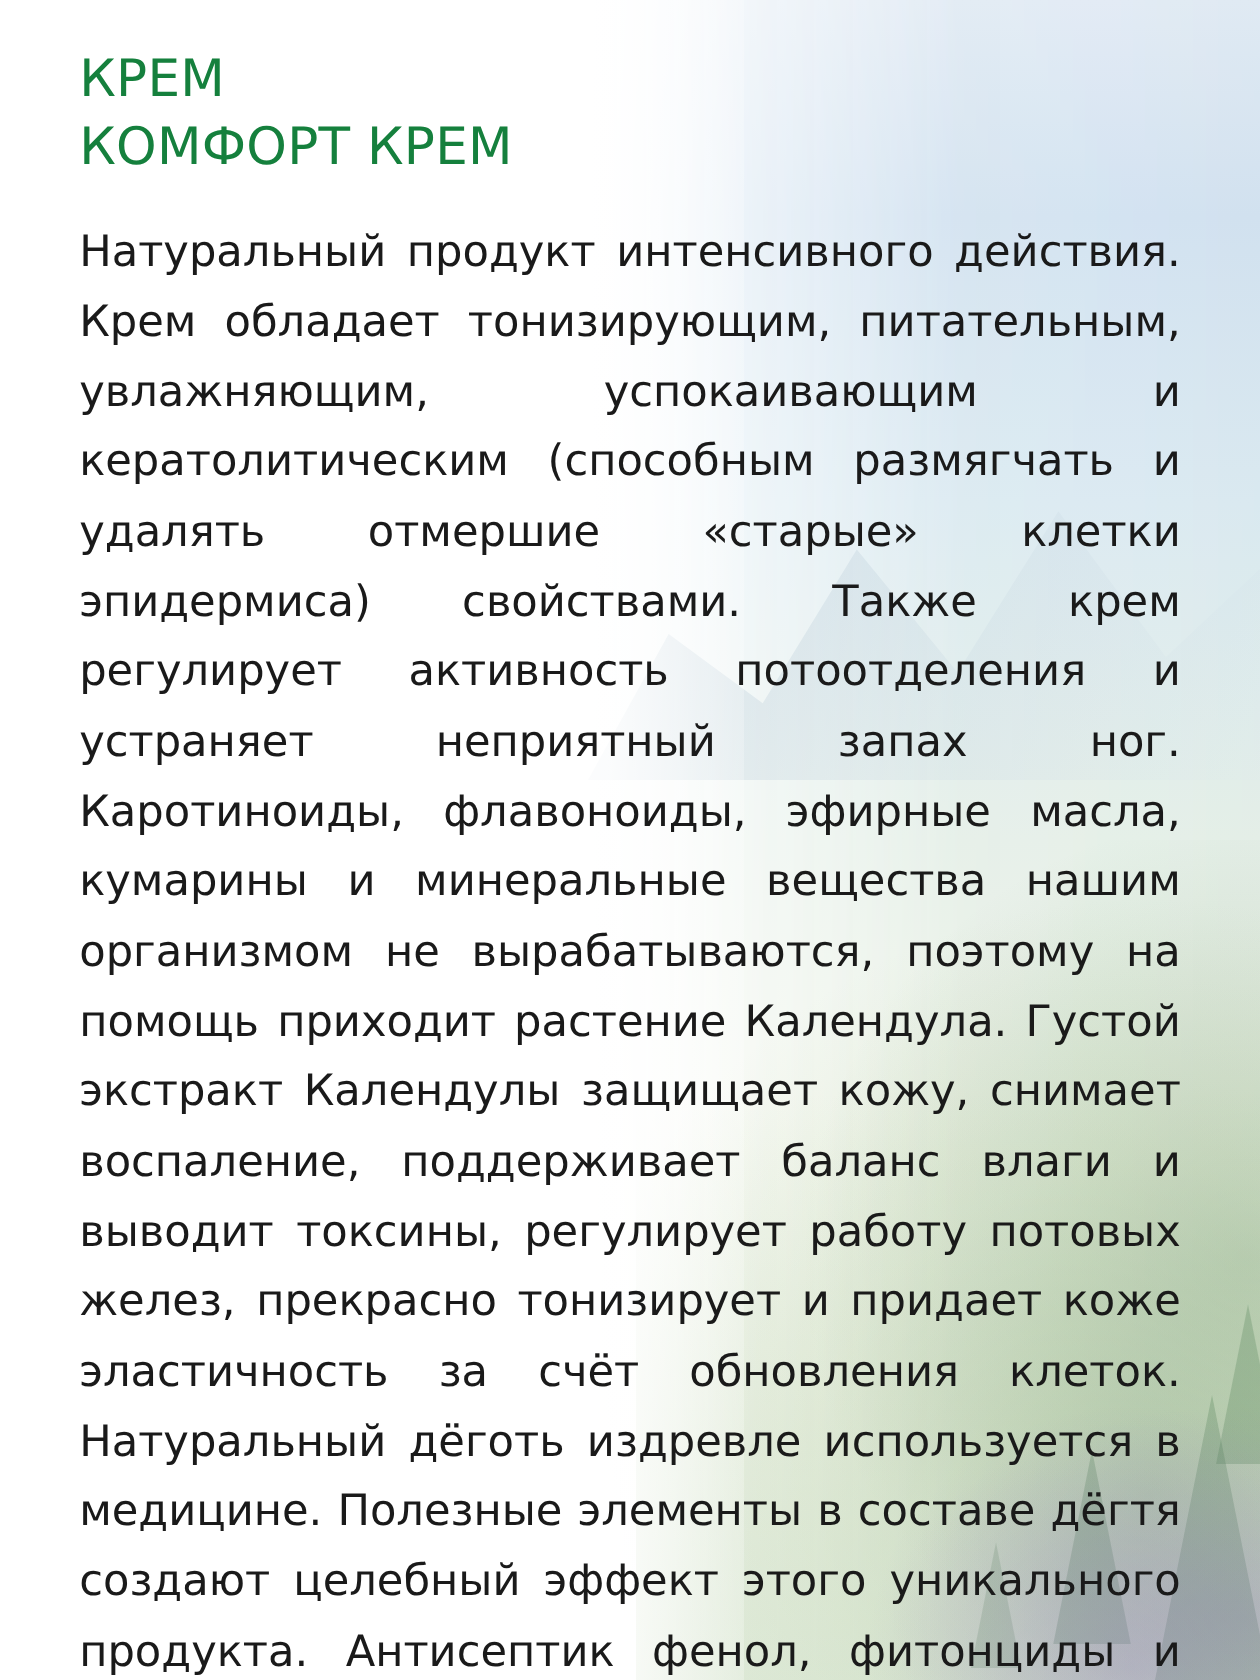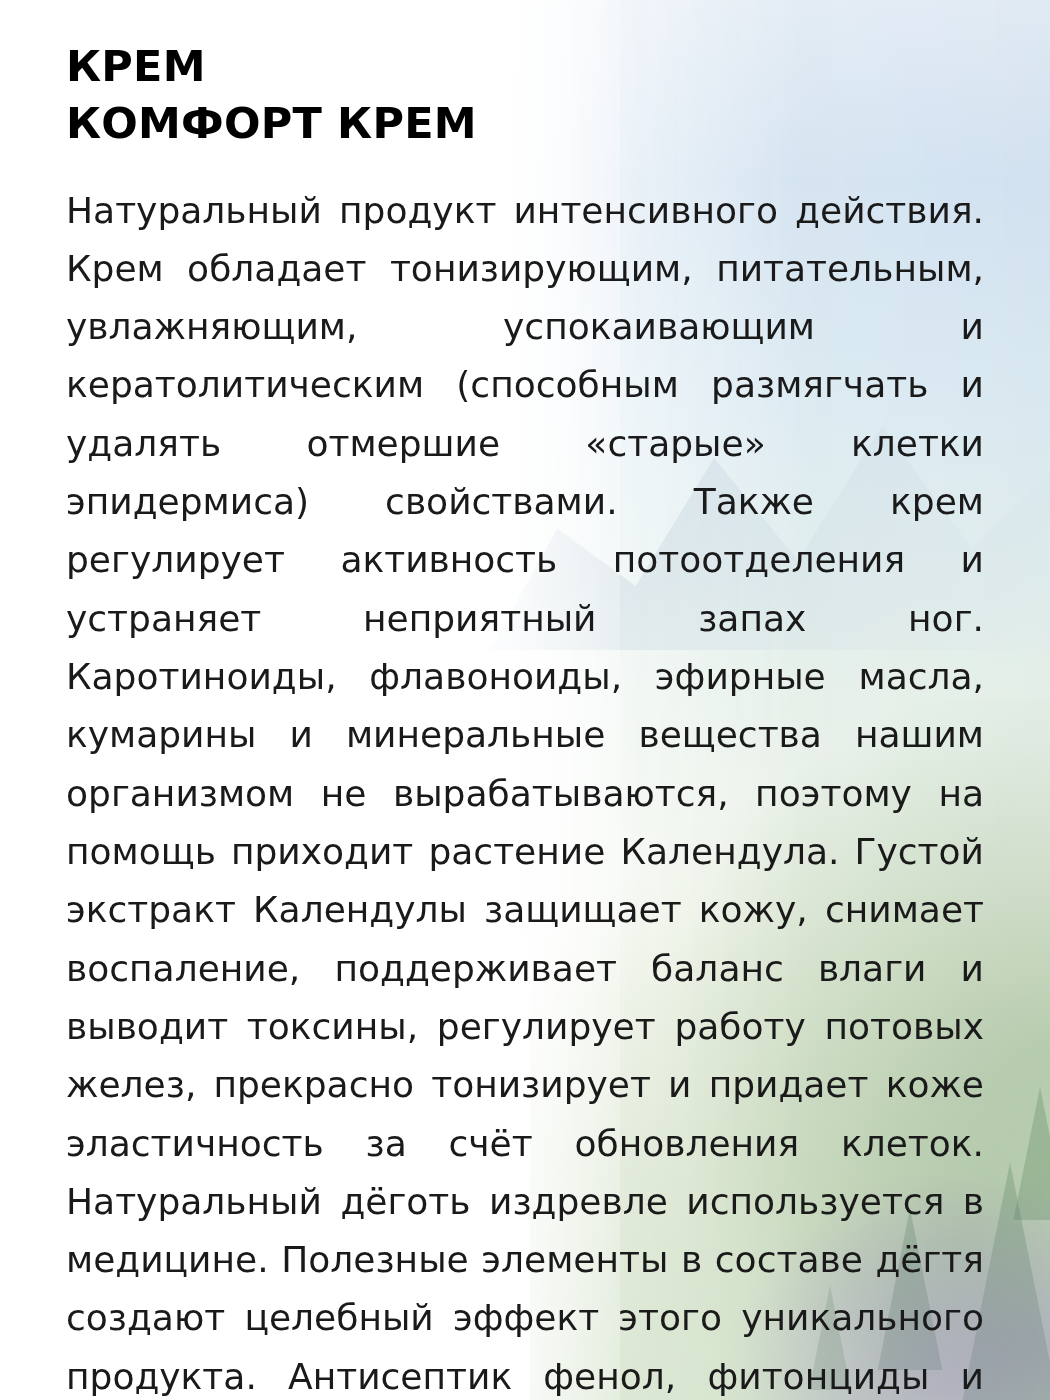--- a/index.html
+++ b/index.html
@@ -110,22 +110,22 @@
   }
 
   
   .content {
     position: relative;
     z-index: 2;
     padding: 38px 66px 0 66px;
   }
 
   .title {
-    color: #000000;
-    font-weight: bold;
+    color: #15803d;
+    font-weight: normal;
     font-size: 43px;
     line-height: 1.32;
     letter-spacing: 0.2px;
     margin: 0 0 30px 0;
   }
   .title .line {
     display: block;
     white-space: nowrap;
   }
 

